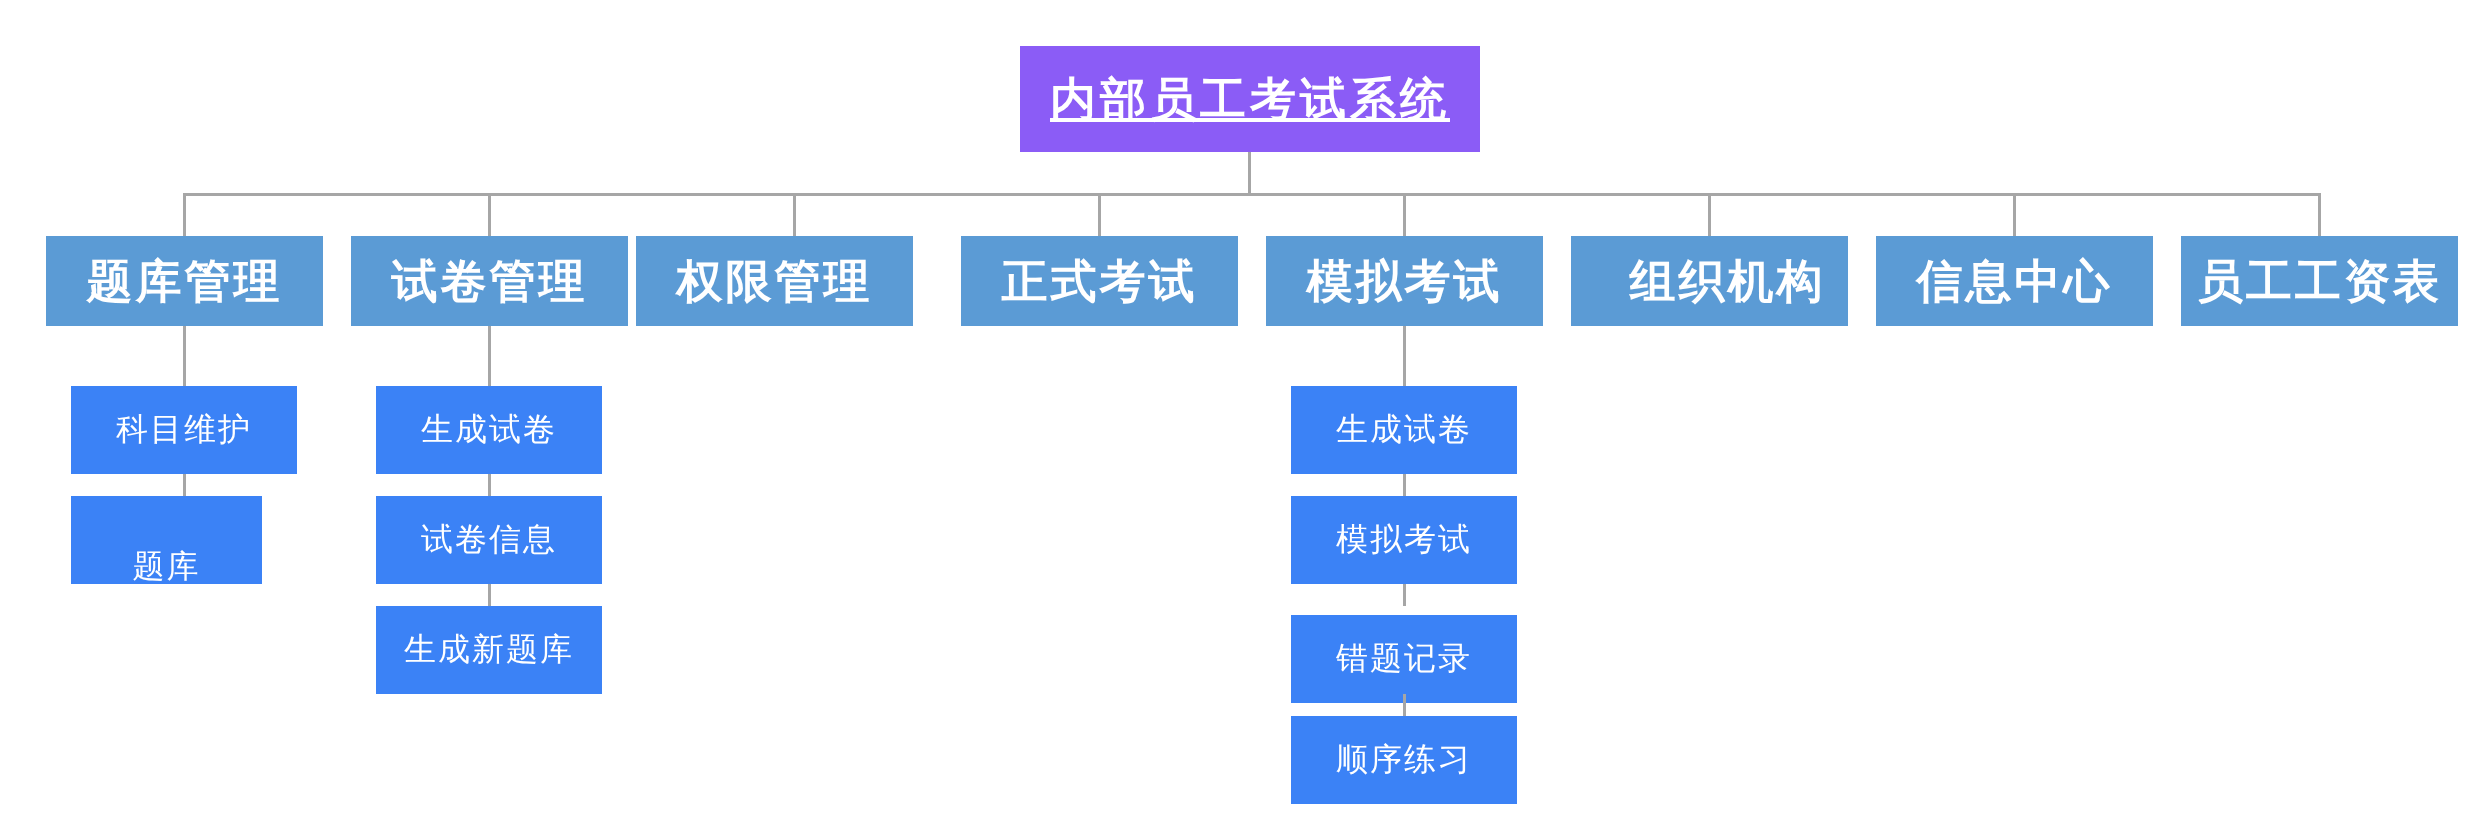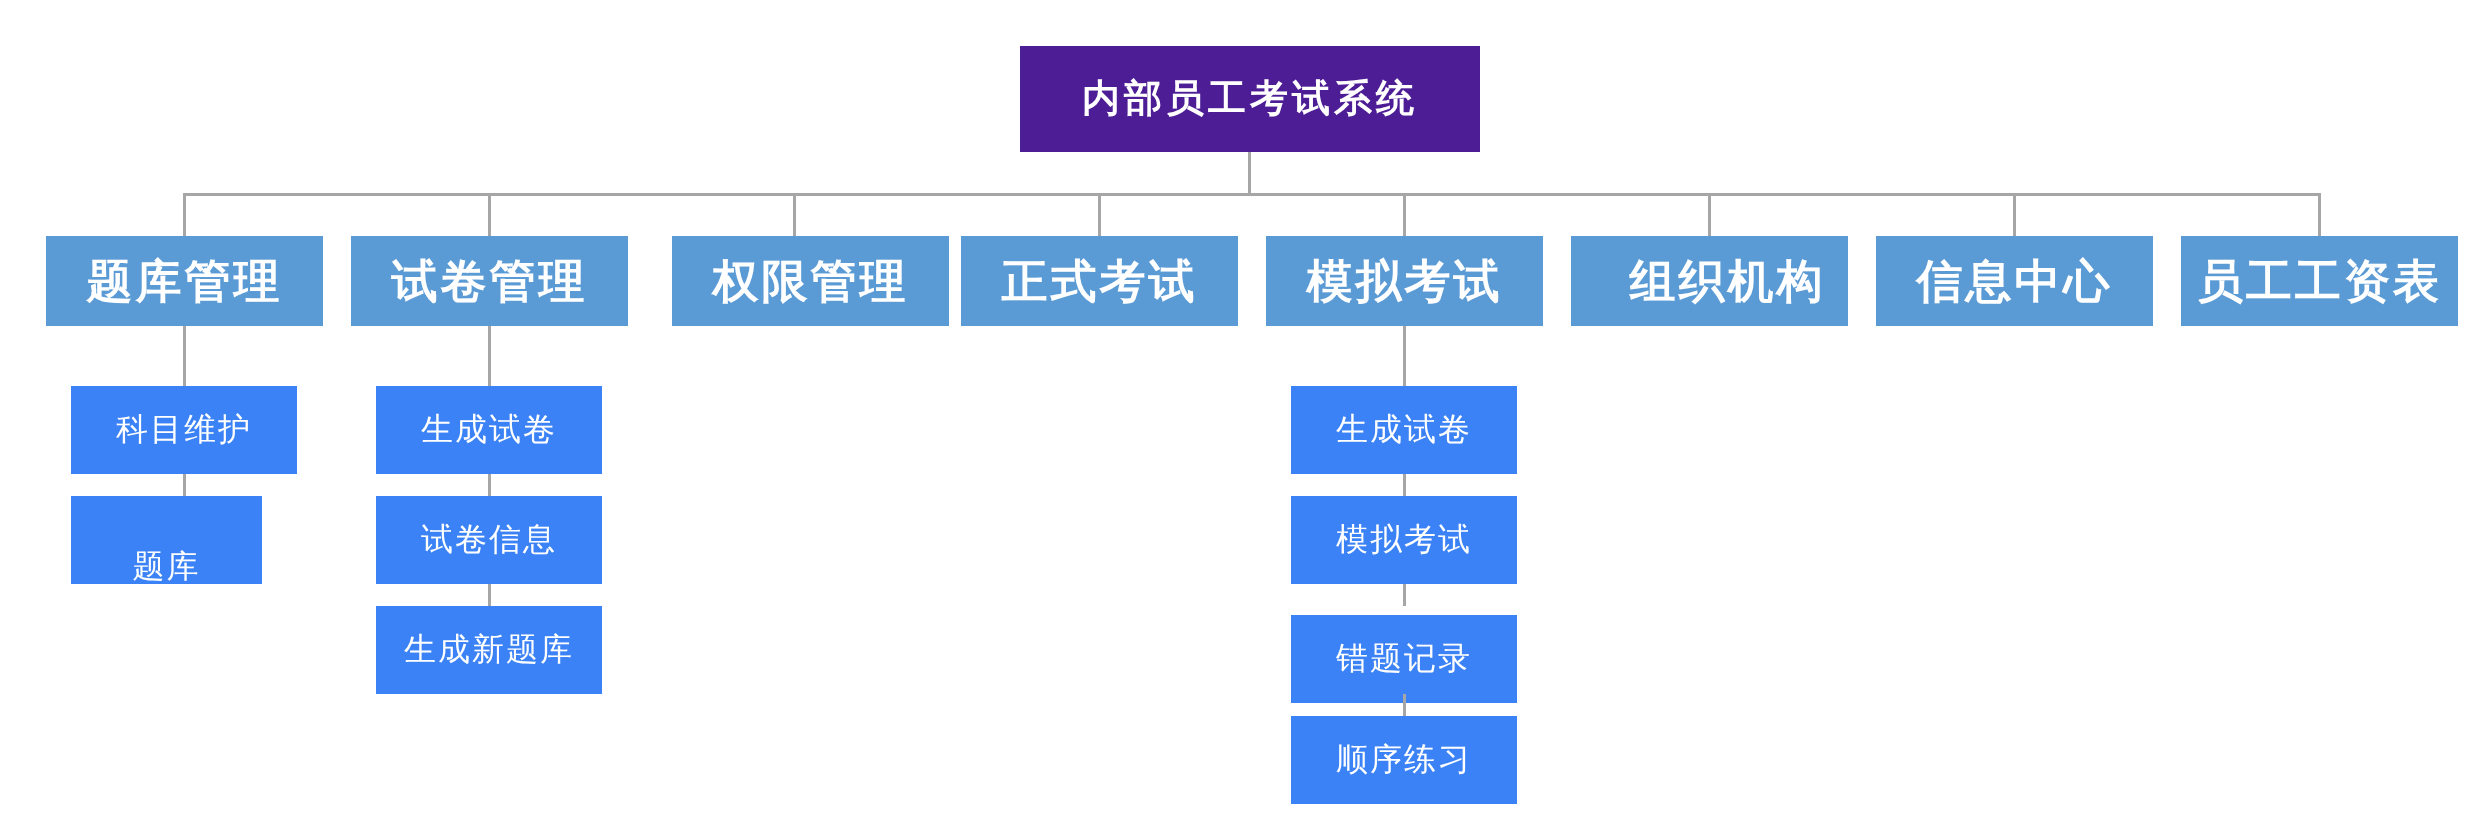--- a/index.html
+++ b/index.html
@@ -24,24 +24,25 @@
     align-items: center;
     justify-content: center;
     color: #ffffff;
     text-align: center;
     box-sizing: border-box;
     line-height: 1.1;
     letter-spacing: 2px;
     user-select: none;
   }
   .node-root {
-    background: #4c1d95;
-    font-size: 38px;
+    background: #8b5cf6;
+    font-size: 46px;
     font-weight: 700;
     letter-spacing: 4px;
+    text-decoration: underline;
   }
   .node-level2 {
     background: #5B9BD5;
     font-size: 46px;
     font-weight: 700;
     letter-spacing: 3px;
   }
   .node-level3 {
     background: #3b82f6;
     font-size: 32px;
@@ -76,21 +77,21 @@
   <div class="connector connector-v" style="left:1708px; top:193px; height:43px;"></div>
   <div class="connector connector-v" style="left:2013px; top:193px; height:43px;"></div>
   <div class="connector connector-v" style="left:2318px; top:193px; height:43px;"></div>
 
   <div class="node node-level2" style="left:46px; top:236px; width:277px; height:90px;">
     <span>题库管理</span>
   </div>
   <div class="node node-level2" style="left:351px; top:236px; width:277px; height:90px;">
     <span>试卷管理</span>
   </div>
-  <div class="node node-level2" style="left:672px; top:236px; width:277px; height:90px;">
+  <div class="node node-level2" style="left:636px; top:236px; width:277px; height:90px;">
     <span>权限管理</span>
   </div>
   <div class="node node-level2" style="left:961px; top:236px; width:277px; height:90px;">
     <span>正式考试</span>
   </div>
   <div class="node node-level2" style="left:1266px; top:236px; width:277px; height:90px;">
     <span>模拟考试</span>
   </div>
   <div class="node node-level2" style="left:1571px; top:236px; width:277px; height:90px;padding-left:36px;">
     <span>组织机构</span>

